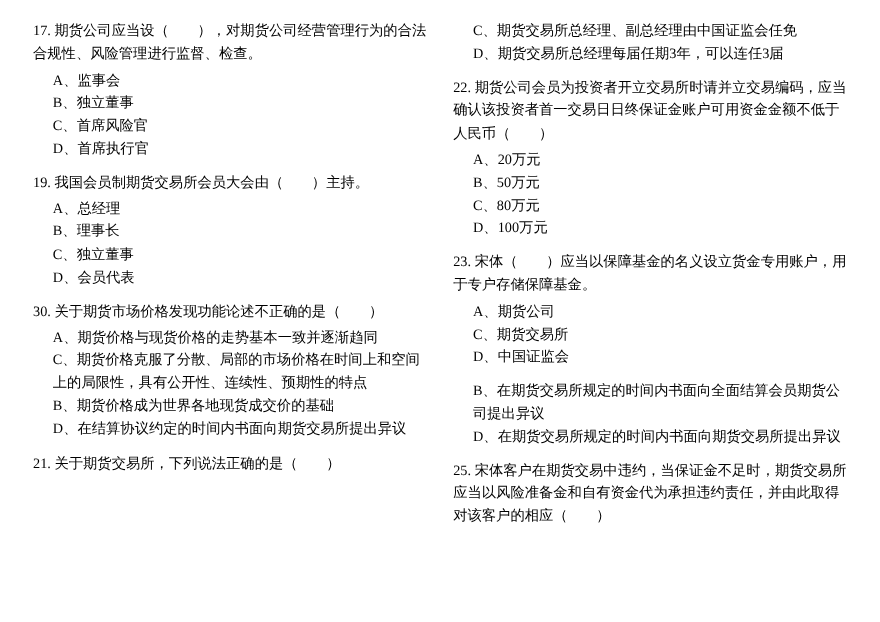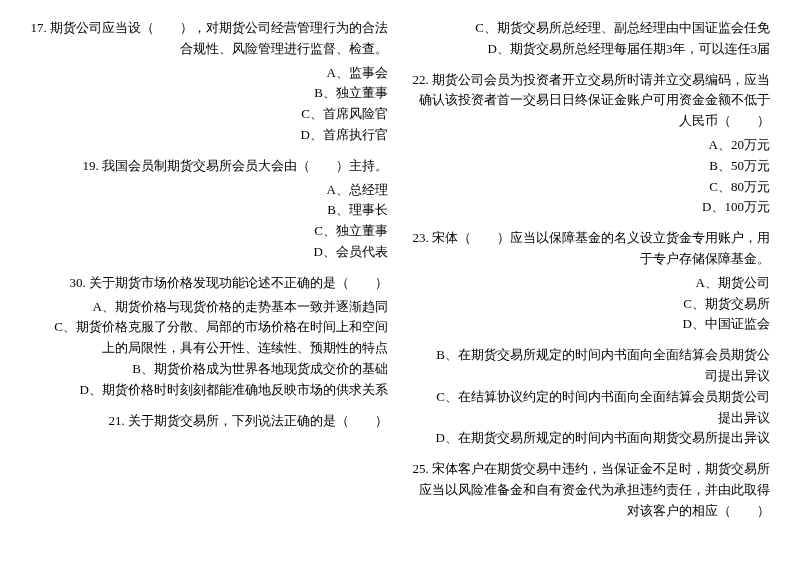--- a/index.html
+++ b/index.html
@@ -30,26 +30,24 @@
       padding-right: 0;
       padding-left: 8px;
     }
     .question-block {
       margin-bottom: 10px;
     }
     .question-text {
       line-height: 1.6;
       margin-bottom: 3px;
       text-indent: 0;
-      text-align: right;
     }
     .option {
       padding-left: 18px;
       line-height: 1.6;
-      text-align: right;
     }
   </style>
 </head>
 <body>
 
 <div class="page-content">
   <div class="column">
 
     <div class="question-block">
       <div class="question-text">17. 期货公司应当设（　　），对期货公司经营管理行为的合法合规性、风险管理进行监督、检查。</div>
@@ -66,21 +64,21 @@
       <div class="option">B、理事长</div>
       <div class="option">C、独立董事</div>
       <div class="option">D、会员代表</div>
     </div>
 
     <div class="question-block">
       <div class="question-text">30. 关于期货市场价格发现功能论述不正确的是（　　）</div>
       <div class="option">A、期货价格与现货价格的走势基本一致并逐渐趋同</div>
       <div class="option">C、期货价格克服了分散、局部的市场价格在时间上和空间上的局限性，具有公开性、连续性、预期性的特点</div>
       <div class="option">B、期货价格成为世界各地现货成交价的基础</div>
-      <div class="option">D、期货价格时时刻刻都能准确地反映市场的供求关系</div>
+      <div class="option">D、在结算协议约定的时间内书面向期货交易所提出异议</div>
     </div>
 
     <div class="question-block">
       <div class="question-text">21. 关于期货交易所，下列说法正确的是（　　）</div>
 
     </div>
 
   </div>
 
   <div class="column">
@@ -100,21 +98,20 @@
 
     <div class="question-block">
       <div class="question-text">23. 宋体（　　）应当以保障基金的名义设立货金专用账户，用于专户存储保障基金。</div>
       <div class="option">A、期货公司</div>
       <div class="option">C、期货交易所</div>
       <div class="option">D、中国证监会</div>
     </div>
 
     <div class="question-block">
       <div class="option">B、在期货交易所规定的时间内书面向全面结算会员期货公司提出异议</div>
-      <div class="option">C、在结算协议约定的时间内书面向全面结算会员期货公司提出异议</div>
       <div class="option">D、在期货交易所规定的时间内书面向期货交易所提出异议</div>
     </div>
 
     <div class="question-block">
       <div class="question-text">25. 宋体客户在期货交易中违约，当保证金不足时，期货交易所应当以风险准备金和自有资金代为承担违约责任，并由此取得对该客户的相应（　　）</div>
 
     </div>
 
   </div>
 </div>

